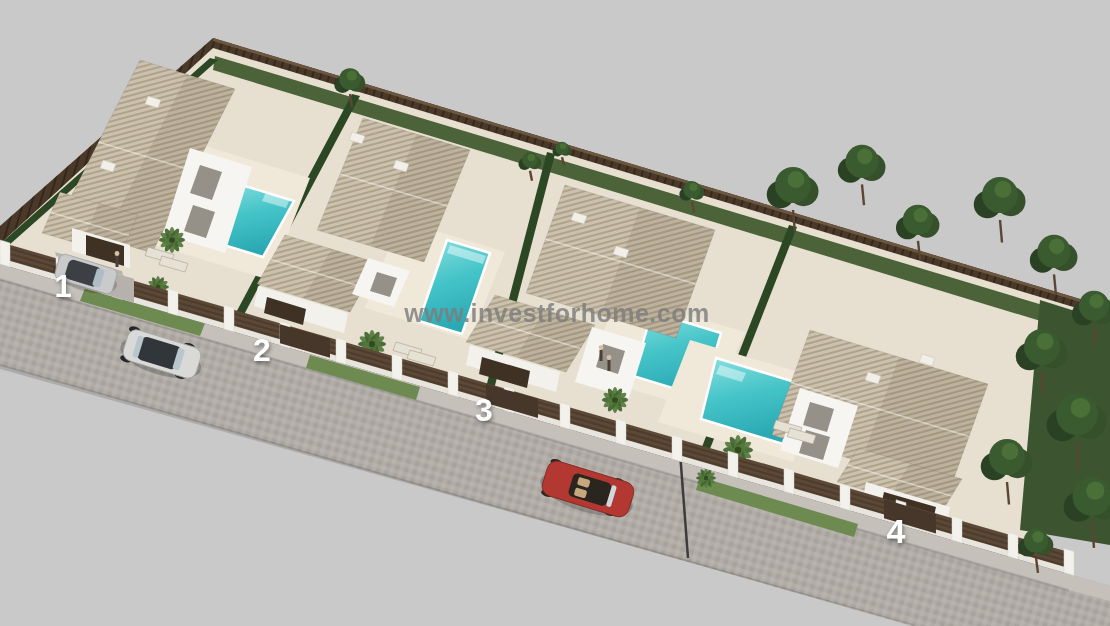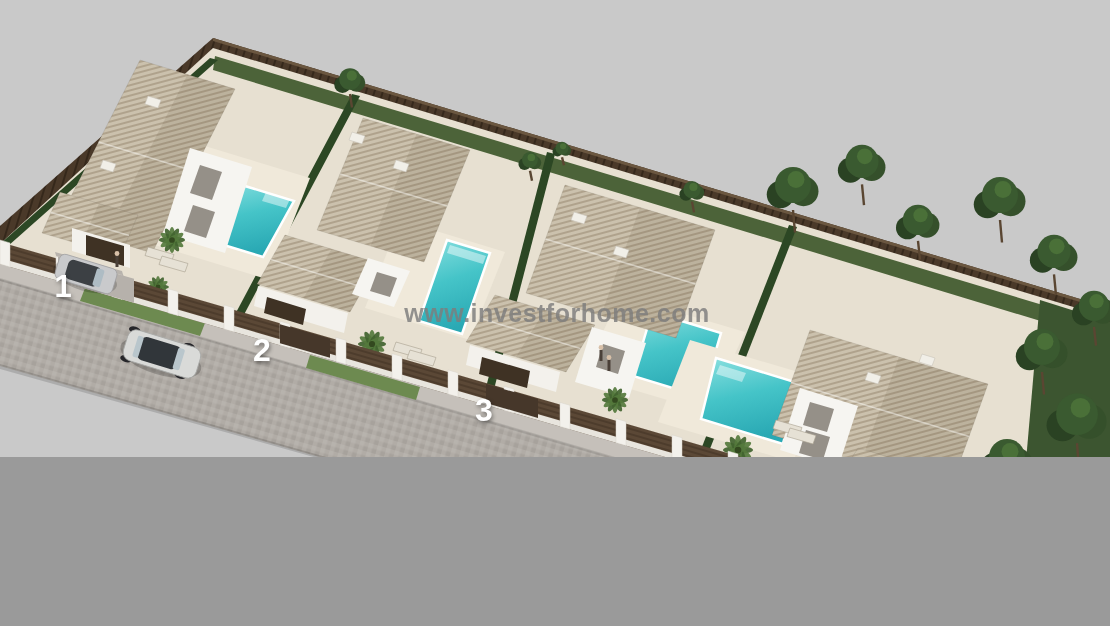--- a/index.html
+++ b/index.html
@@ -1,17 +1,17 @@
 <!DOCTYPE html>
 <html><head>
 <meta charset="utf-8">
 <style>
   html,body{margin:0;padding:0;background:#9a9a9a;}
   .stage{
-    position:relative;width:1110px;height:457px;overflow:hidden;
+    position:relative;width:1110px;height:626px;overflow:hidden;
     background:#c9c9c9;font-family:"Liberation Sans",sans-serif;
   }
   .stage svg{position:absolute;left:0;top:0;}
   .watermark{
     position:absolute;left:557px;top:313px;transform:translate(-50%,-50%);
     font-weight:bold;font-size:25px;letter-spacing:0.5px;
     color:#7d7d7d;opacity:.82;white-space:nowrap;user-select:none;
   }
   .plot-num{
     position:absolute;transform:translate(-50%,-50%);

